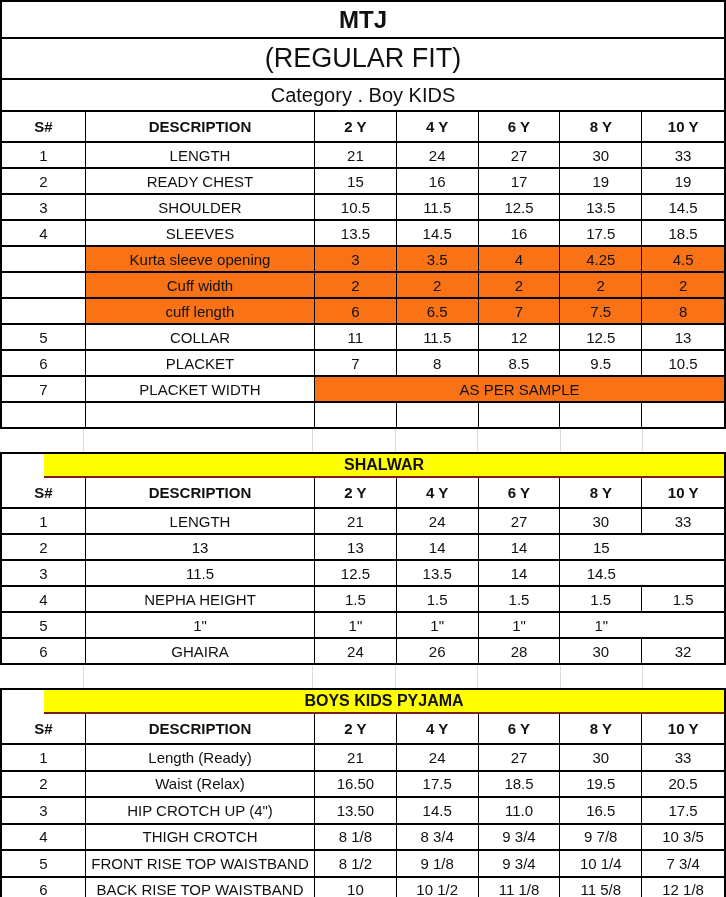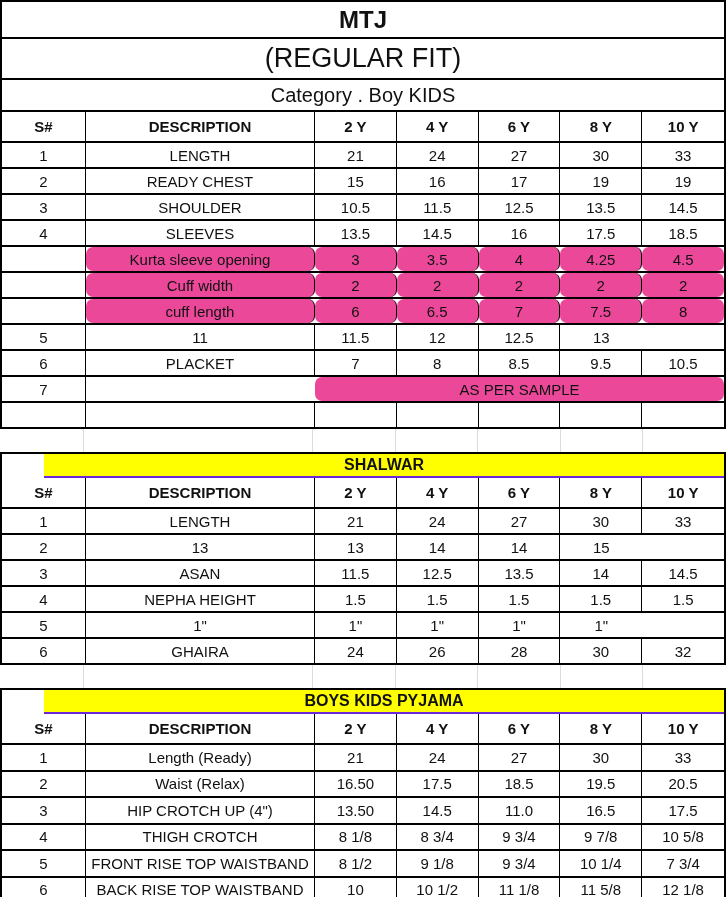--- a/index.html
+++ b/index.html
@@ -20,21 +20,21 @@
     background: #ffffff;
   }
   .title1 { height: 37px; font-size: 24px; font-weight: bold; }
   .title2 { height: 41px; font-size: 27px; }
   .title3 { height: 30px; font-size: 20px; border-bottom: none; }
 
   .banner {
     display: flex; align-items: center; justify-content: center;
     height: 24px; background: #ffff00;
     font-size: 16px; font-weight: bold;
-    border-bottom: 2px solid #6d28d9;
+    border-bottom: 2px solid #7f1d1d;
     margin-left: 42px;
   }
 
   .grid {
     display: grid;
     grid-template-columns: 84px 229px repeat(5, 1fr);
   }
 
   .header { border-top: 2px solid #000000; border-bottom: 2px solid #000000; }
   .hcell {
@@ -49,21 +49,21 @@
     background: #ffffff;
     font-size: 15px;
   }
   .grid .cell:last-child { border-right: none; }
 
   .brow { border-bottom: 2px solid #000000; }
   [data-rows] .brow:last-child { border-bottom: none; }
   .brow .cell { height: 24px; }
   .tall [data-rows] .brow .cell { height: 24.5px; }
 
-  .yellow { background: #ec4899; border-radius: 7px; }
+  .yellow { background: #f97316; }
   .merged { grid-column: 3 / 8; }
 
   
   .gap {
     height: 23px; background: #ffffff;
   }
   .gcell { border-right: 1px solid #dcdcdc; }
   .gap .gcell:last-child { border-right: none; }
 </style>
 </head>
@@ -143,37 +143,39 @@
           <div class="cell scell"></div>
           <div class="cell dcell yellow">cuff length</div>
           <div class="cell vcell yellow">6</div>
           <div class="cell vcell yellow">6.5</div>
           <div class="cell vcell yellow">7</div>
           <div class="cell vcell yellow">7.5</div>
           <div class="cell vcell yellow">8</div>
         </div>
         <div class="grid brow">
           <div class="cell scell">5</div>
+          <div class="cell dcell">COLLAR</div>
           <div class="cell vcell">11</div>
           <div class="cell vcell">11.5</div>
           <div class="cell vcell">12</div>
           <div class="cell vcell">12.5</div>
           <div class="cell vcell">13</div>
         </div>
         <div class="grid brow">
           <div class="cell scell">6</div>
           <div class="cell dcell">PLACKET</div>
           <div class="cell vcell">7</div>
           <div class="cell vcell">8</div>
           <div class="cell vcell">8.5</div>
           <div class="cell vcell">9.5</div>
           <div class="cell vcell">10.5</div>
         </div>
         <div class="grid brow">
           <div class="cell scell">7</div>
+          <div class="cell dcell">PLACKET WIDTH</div>
           <div class="cell vcell merged yellow">AS PER SAMPLE</div>
         </div>
         <div class="grid brow">
           <div class="cell scell"></div>
           <div class="cell dcell"></div>
           <div class="cell vcell"></div>
           <div class="cell vcell"></div>
           <div class="cell vcell"></div>
           <div class="cell vcell"></div>
           <div class="cell vcell"></div>
@@ -215,21 +217,20 @@
         <div class="grid brow">
           <div class="cell scell">2</div>
           <div class="cell vcell">13</div>
           <div class="cell vcell">13</div>
           <div class="cell vcell">14</div>
           <div class="cell vcell">14</div>
           <div class="cell vcell">15</div>
         </div>
         <div class="grid brow">
           <div class="cell scell">3</div>
-          <div class="cell dcell">ASAN</div>
           <div class="cell vcell">11.5</div>
           <div class="cell vcell">12.5</div>
           <div class="cell vcell">13.5</div>
           <div class="cell vcell">14</div>
           <div class="cell vcell">14.5</div>
         </div>
         <div class="grid brow">
           <div class="cell scell">4</div>
           <div class="cell dcell">NEPHA HEIGHT</div>
           <div class="cell vcell">1.5</div>
@@ -307,21 +308,21 @@
           <div class="cell vcell">16.5</div>
           <div class="cell vcell">17.5</div>
         </div>
         <div class="grid brow">
           <div class="cell scell">4</div>
           <div class="cell dcell">THIGH CROTCH</div>
           <div class="cell vcell">8 1/8</div>
           <div class="cell vcell">8 3/4</div>
           <div class="cell vcell">9 3/4</div>
           <div class="cell vcell">9 7/8</div>
-          <div class="cell vcell">10 5/8</div>
+          <div class="cell vcell">10 3/5</div>
         </div>
         <div class="grid brow">
           <div class="cell scell">5</div>
           <div class="cell dcell">FRONT RISE TOP WAISTBAND</div>
           <div class="cell vcell">8 1/2</div>
           <div class="cell vcell">9 1/8</div>
           <div class="cell vcell">9 3/4</div>
           <div class="cell vcell">10 1/4</div>
           <div class="cell vcell">7 3/4</div>
         </div>

